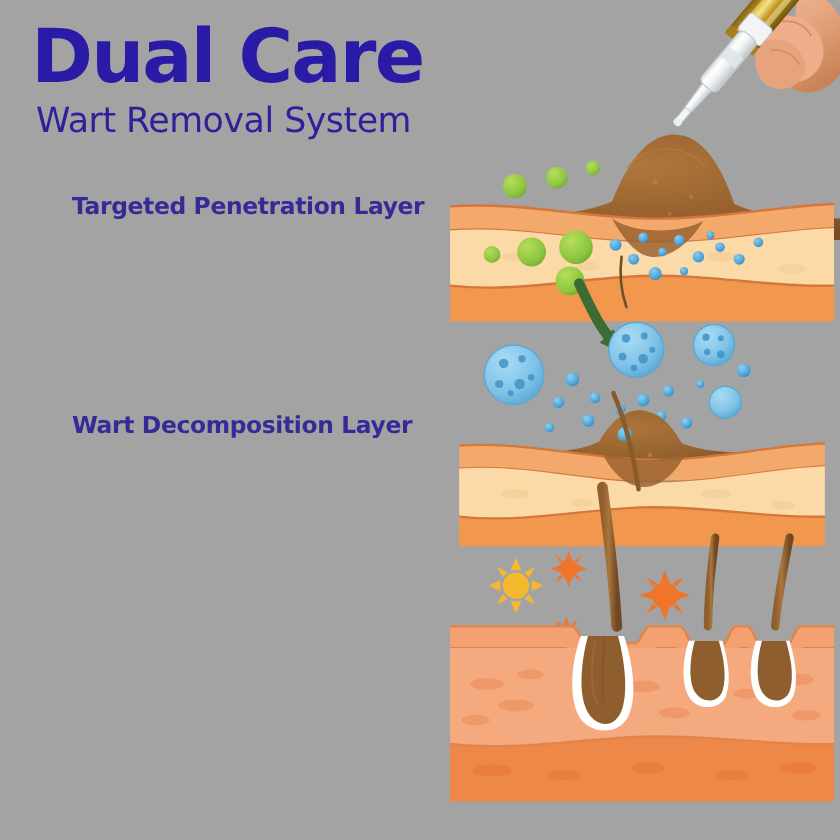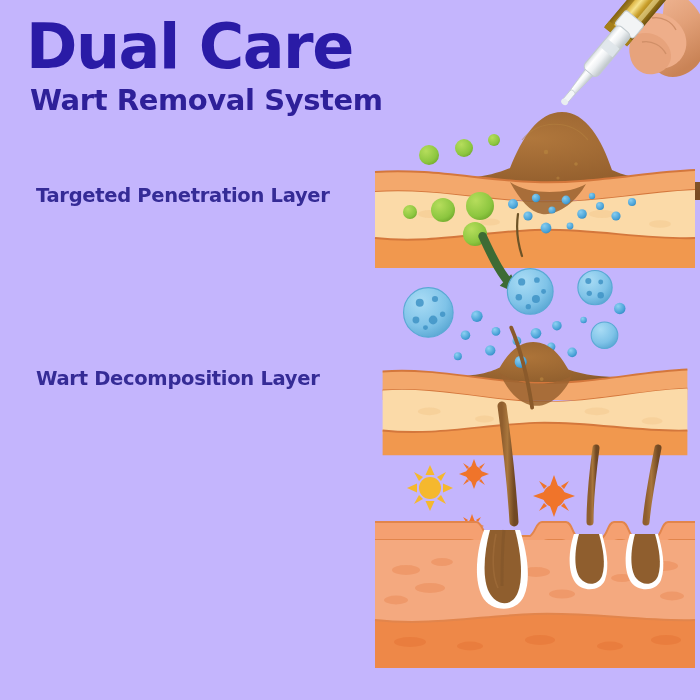--- a/index.html
+++ b/index.html
@@ -11,21 +11,21 @@
     width: 700px;
     height: 700px;
     overflow: hidden;
     font-family: "Liberation Sans", sans-serif;
     position: relative;
   }
 
   .poster {
     position: absolute;
     inset: 0;
-    background: #c4b5fd;
+    background: #a3a3a3;
   }
 
   
   .text-col {
     position: absolute;
     left: 0;
     top: 0;
     width: 380px;
     height: 700px;
     z-index: 5;
@@ -43,32 +43,31 @@
     line-height: 0.95;
     font-weight: bold;
     color: #2a1ba6;
     letter-spacing: -1.5px;
     margin: 0;
     white-space: nowrap;
   }
   .sub-title {
     font-family: "DejaVu Sans", sans-serif;
     font-size: 29px;
-    font-weight: bold;
+    font-weight: normal;
     color: #2e2099;
     letter-spacing: -0.4px;
     margin: 6px 0 0 4px;
     white-space: nowrap;
   }
 
   .section {
     position: absolute;
-    left: 36px;
+    left: 60px;
     width: 330px;
-    margin-top: 24px;
   }
   .section-1 { top: 160px; }
   .section-2 { top: 343px; }
   .section-3 { top: 526px; }
 
   .section-heading {
     font-family: "DejaVu Sans", sans-serif;
     font-size: 19.5px;
     font-weight: bold;
     color: #352b96;

